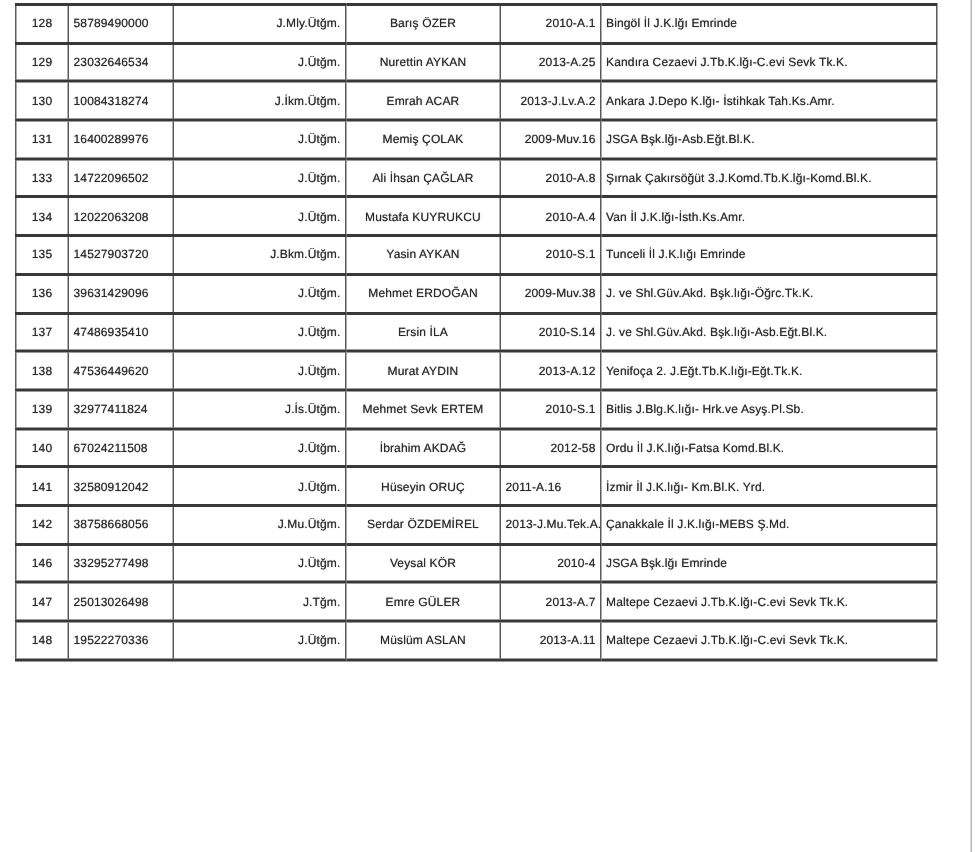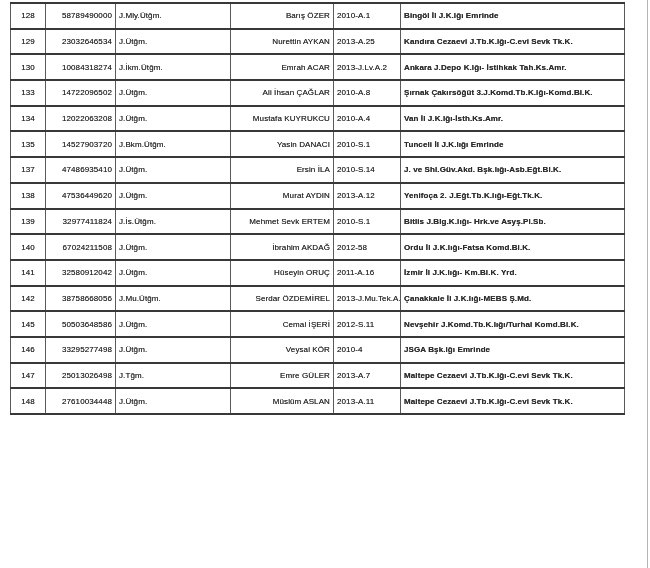--- a/index.html
+++ b/index.html
@@ -31,25 +31,25 @@
     vertical-align: middle;
     font-size: 8px;
     line-height: 9px;
     color: #2b2b2b;
     letter-spacing: 0.1px;
     text-shadow: 0 0 0.6px rgba(45,45,45,0.75);
     white-space: nowrap;
     overflow: hidden;
   }
   .c-no   { text-align: center; }
-  .c-id   { text-align: right; letter-spacing: 0.3px; }
-  .c-rank { text-align: left; padding-left: 4px; }
-  .c-name { text-align: right; padding-left: 5px; }
-  .c-code { text-align: left; padding-left: 3px; }
-  .c-assign { text-align: left; padding-left: 5px; font-weight: bold; }
+  .c-id   { text-align: left; letter-spacing: 0.3px; }
+  .c-rank { text-align: right; padding-left: 4px; }
+  .c-name { text-align: center; padding-left: 5px; }
+  .c-code { text-align: right; padding-left: 3px; }
+  .c-assign { text-align: left; padding-left: 5px; }
   .edge-line {
     position: absolute;
     right: 2px; top: 0;
     width: 1px; height: 568px;
     background: #b5b5b5;
   }
 </style>
 </head>
 <body>
 
@@ -83,42 +83,58 @@
     </tr>
         <tr>
       <td class="c-no">130</td>
       <td class="c-id">10084318274</td>
       <td class="c-rank">J.İkm.Ütğm.</td>
       <td class="c-name">Emrah ACAR</td>
       <td class="c-code">2013-J.Lv.A.2</td>
       <td class="c-assign">Ankara J.Depo K.lğı- İstihkak Tah.Ks.Amr.</td>
     </tr>
         <tr>
+      <td class="c-no">131</td>
+      <td class="c-id">16400289976</td>
+      <td class="c-rank">J.Ütğm.</td>
+      <td class="c-name">Memiş ÇOLAK</td>
+      <td class="c-code">2009-Muv.16</td>
+      <td class="c-assign">JSGA Bşk.lğı-Asb.Eğt.Bl.K.</td>
+    </tr>
+        <tr>
       <td class="c-no">133</td>
       <td class="c-id">14722096502</td>
       <td class="c-rank">J.Ütğm.</td>
       <td class="c-name">Ali İhsan ÇAĞLAR</td>
       <td class="c-code">2010-A.8</td>
       <td class="c-assign">Şırnak Çakırsöğüt 3.J.Komd.Tb.K.lğı-Komd.Bl.K.</td>
     </tr>
         <tr>
       <td class="c-no">134</td>
       <td class="c-id">12022063208</td>
       <td class="c-rank">J.Ütğm.</td>
       <td class="c-name">Mustafa KUYRUKCU</td>
       <td class="c-code">2010-A.4</td>
       <td class="c-assign">Van İl J.K.lğı-İsth.Ks.Amr.</td>
     </tr>
         <tr>
       <td class="c-no">135</td>
       <td class="c-id">14527903720</td>
       <td class="c-rank">J.Bkm.Ütğm.</td>
-      <td class="c-name">Yasin DANACI</td>
+      <td class="c-name">Yasin AYKAN</td>
       <td class="c-code">2010-S.1</td>
       <td class="c-assign">Tunceli İl J.K.lığı Emrinde</td>
+    </tr>
+        <tr>
+      <td class="c-no">136</td>
+      <td class="c-id">39631429096</td>
+      <td class="c-rank">J.Ütğm.</td>
+      <td class="c-name">Mehmet ERDOĞAN</td>
+      <td class="c-code">2009-Muv.38</td>
+      <td class="c-assign">J. ve Shl.Güv.Akd. Bşk.lığı-Öğrc.Tk.K.</td>
     </tr>
         <tr>
       <td class="c-no">137</td>
       <td class="c-id">47486935410</td>
       <td class="c-rank">J.Ütğm.</td>
       <td class="c-name">Ersin İLA</td>
       <td class="c-code">2010-S.14</td>
       <td class="c-assign">J. ve Shl.Güv.Akd. Bşk.lığı-Asb.Eğt.Bl.K.</td>
     </tr>
         <tr>
@@ -155,46 +171,38 @@
     </tr>
         <tr>
       <td class="c-no">142</td>
       <td class="c-id">38758668056</td>
       <td class="c-rank">J.Mu.Ütğm.</td>
       <td class="c-name">Serdar ÖZDEMİREL</td>
       <td class="c-code">2013-J.Mu.Tek.A.2</td>
       <td class="c-assign">Çanakkale İl J.K.lığı-MEBS Ş.Md.</td>
     </tr>
         <tr>
-      <td class="c-no">145</td>
-      <td class="c-id">50503648586</td>
-      <td class="c-rank">J.Ütğm.</td>
-      <td class="c-name">Cemal İŞERİ</td>
-      <td class="c-code">2012-S.11</td>
-      <td class="c-assign">Nevşehir J.Komd.Tb.K.lığı/Turhal Komd.Bl.K.</td>
-    </tr>
-        <tr>
       <td class="c-no">146</td>
       <td class="c-id">33295277498</td>
       <td class="c-rank">J.Ütğm.</td>
       <td class="c-name">Veysal KÖR</td>
       <td class="c-code">2010-4</td>
       <td class="c-assign">JSGA Bşk.lğı  Emrinde</td>
     </tr>
         <tr>
       <td class="c-no">147</td>
       <td class="c-id">25013026498</td>
       <td class="c-rank">J.Tğm.</td>
       <td class="c-name">Emre GÜLER</td>
       <td class="c-code">2013-A.7</td>
       <td class="c-assign">Maltepe Cezaevi J.Tb.K.lğı-C.evi Sevk Tk.K.</td>
     </tr>
         <tr>
       <td class="c-no">148</td>
-      <td class="c-id">27610034448</td>
+      <td class="c-id">19522270336</td>
       <td class="c-rank">J.Ütğm.</td>
       <td class="c-name">Müslüm ASLAN</td>
       <td class="c-code">2013-A.11</td>
       <td class="c-assign">Maltepe Cezaevi J.Tb.K.lğı-C.evi Sevk Tk.K.</td>
     </tr>
       </tbody>
   </table>
 
   <div class="edge-line"></div>
 </div>

